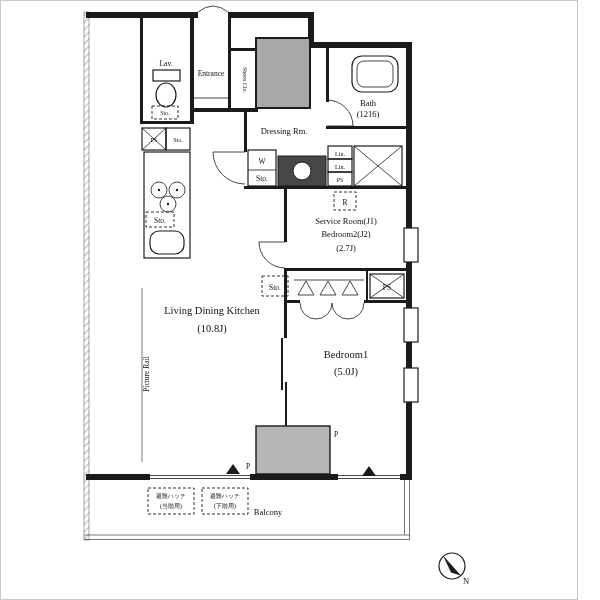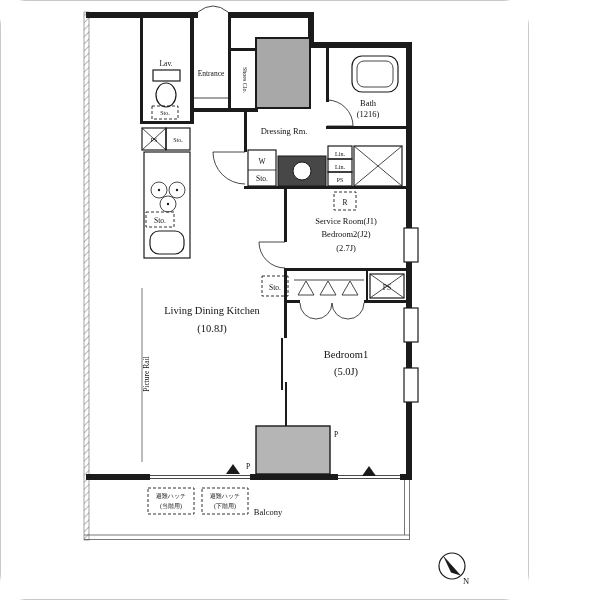--- a/index.html
+++ b/index.html
@@ -1,17 +1,17 @@
 <!DOCTYPE html>
 <html><head>
 <meta charset="utf-8">
 <style>
   html,body{margin:0;padding:0;background:#fff;}
-  .stage{position:relative;width:529px;height:600px;background:#ffffff;overflow:hidden;
-         font-family:"Liberation Serif","DejaVu Serif",serif;border-radius:26px;}
+  .stage{position:relative;width:578px;height:600px;background:#ffffff;overflow:hidden;
+         font-family:"Liberation Serif","DejaVu Serif",serif;}
   .frame{position:absolute;inset:0;border:1px solid #c9c9c9;pointer-events:none;}
   svg{position:absolute;left:0;top:0;}
   .ln{fill:none;stroke:#1b1b1b;stroke-width:1.2;}
   .lnt{fill:none;stroke:#1b1b1b;stroke-width:0.8;}
   .gry{fill:none;stroke:#555;stroke-width:0.8;}
   .dash{fill:none;stroke:#1b1b1b;stroke-width:0.9;stroke-dasharray:3 2;}
   .blk{fill:#1b1b1b;stroke:none;}
   text{fill:#111;font-family:"Liberation Serif","DejaVu Serif",serif;}
   .room{font-size:10.5px;}
   .mid{font-size:8.5px;}

